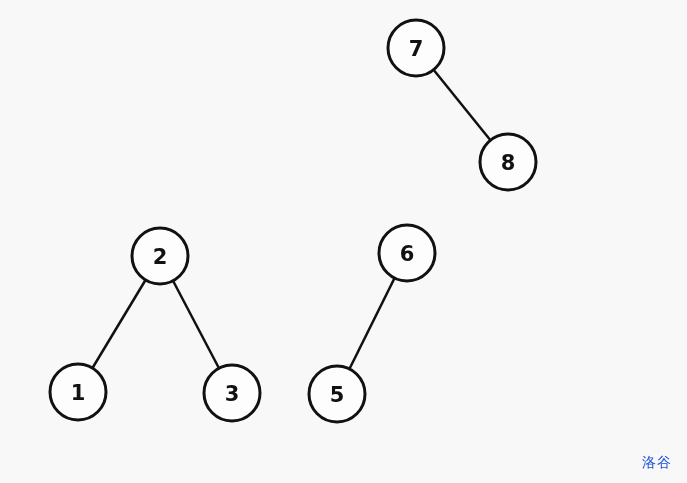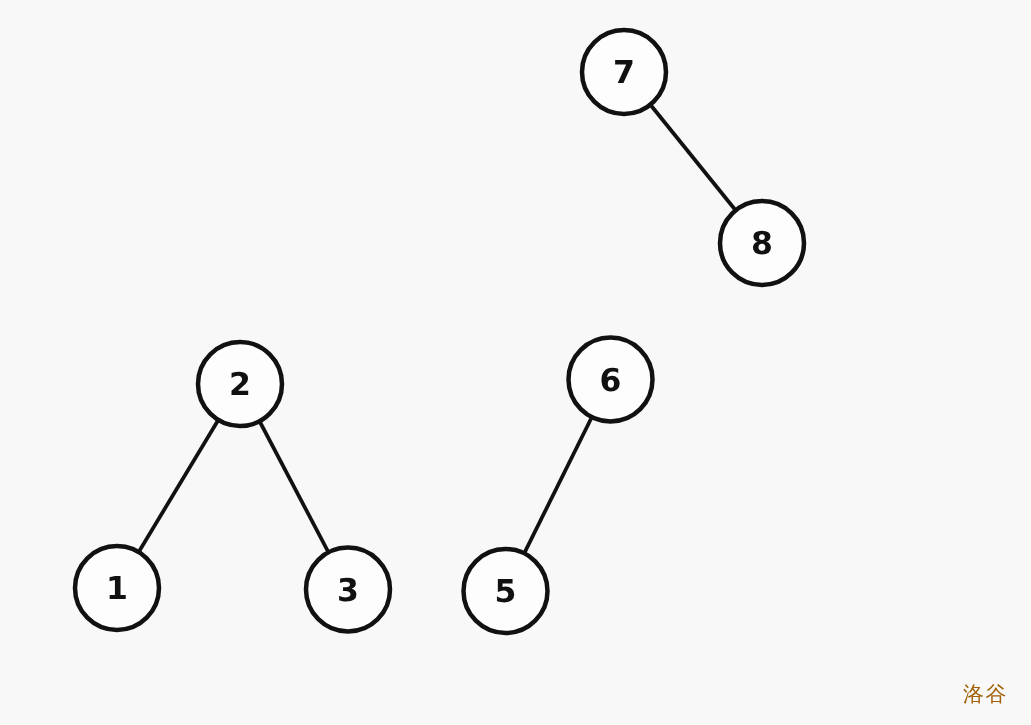--- a/index.html
+++ b/index.html
@@ -26,21 +26,21 @@
     font-size: 21px;
     fill: #111111;
     pointer-events: none;
   }
   .watermark {
     position: absolute;
     right: 15px;
     bottom: 11px;
     font-size: 14px;
     letter-spacing: 1px;
-    color: #a16207;
+    color: #1d4ed8;
     font-family: "DejaVu Sans", sans-serif;
     user-select: none;
   }
 </style>
 </head>
 <body>
 
 <svg id="canvas" width="687" height="483" viewBox="0 0 687 483">
     <line x1="416" y1="48" x2="508" y2="162" stroke="#111111" stroke-width="2.5"></line>
     <line x1="160" y1="256" x2="78" y2="392" stroke="#111111" stroke-width="2.5"></line>

